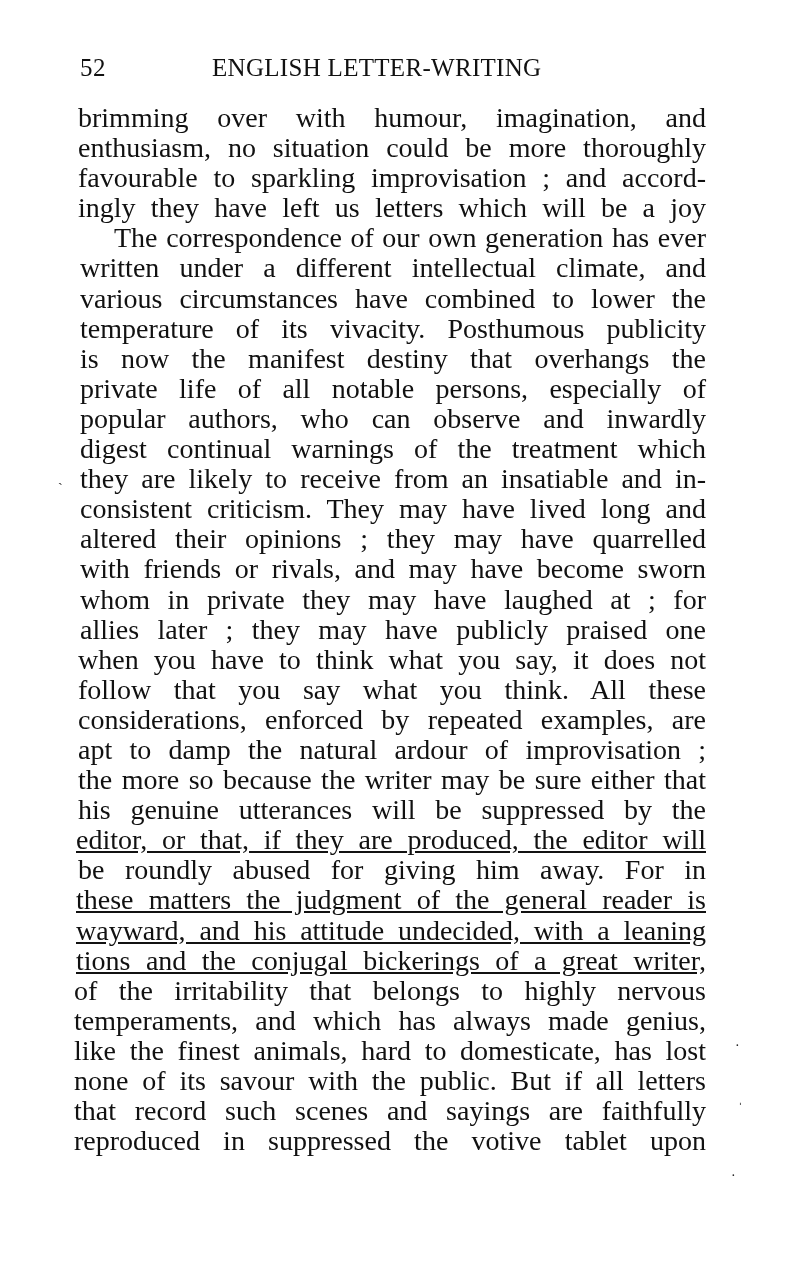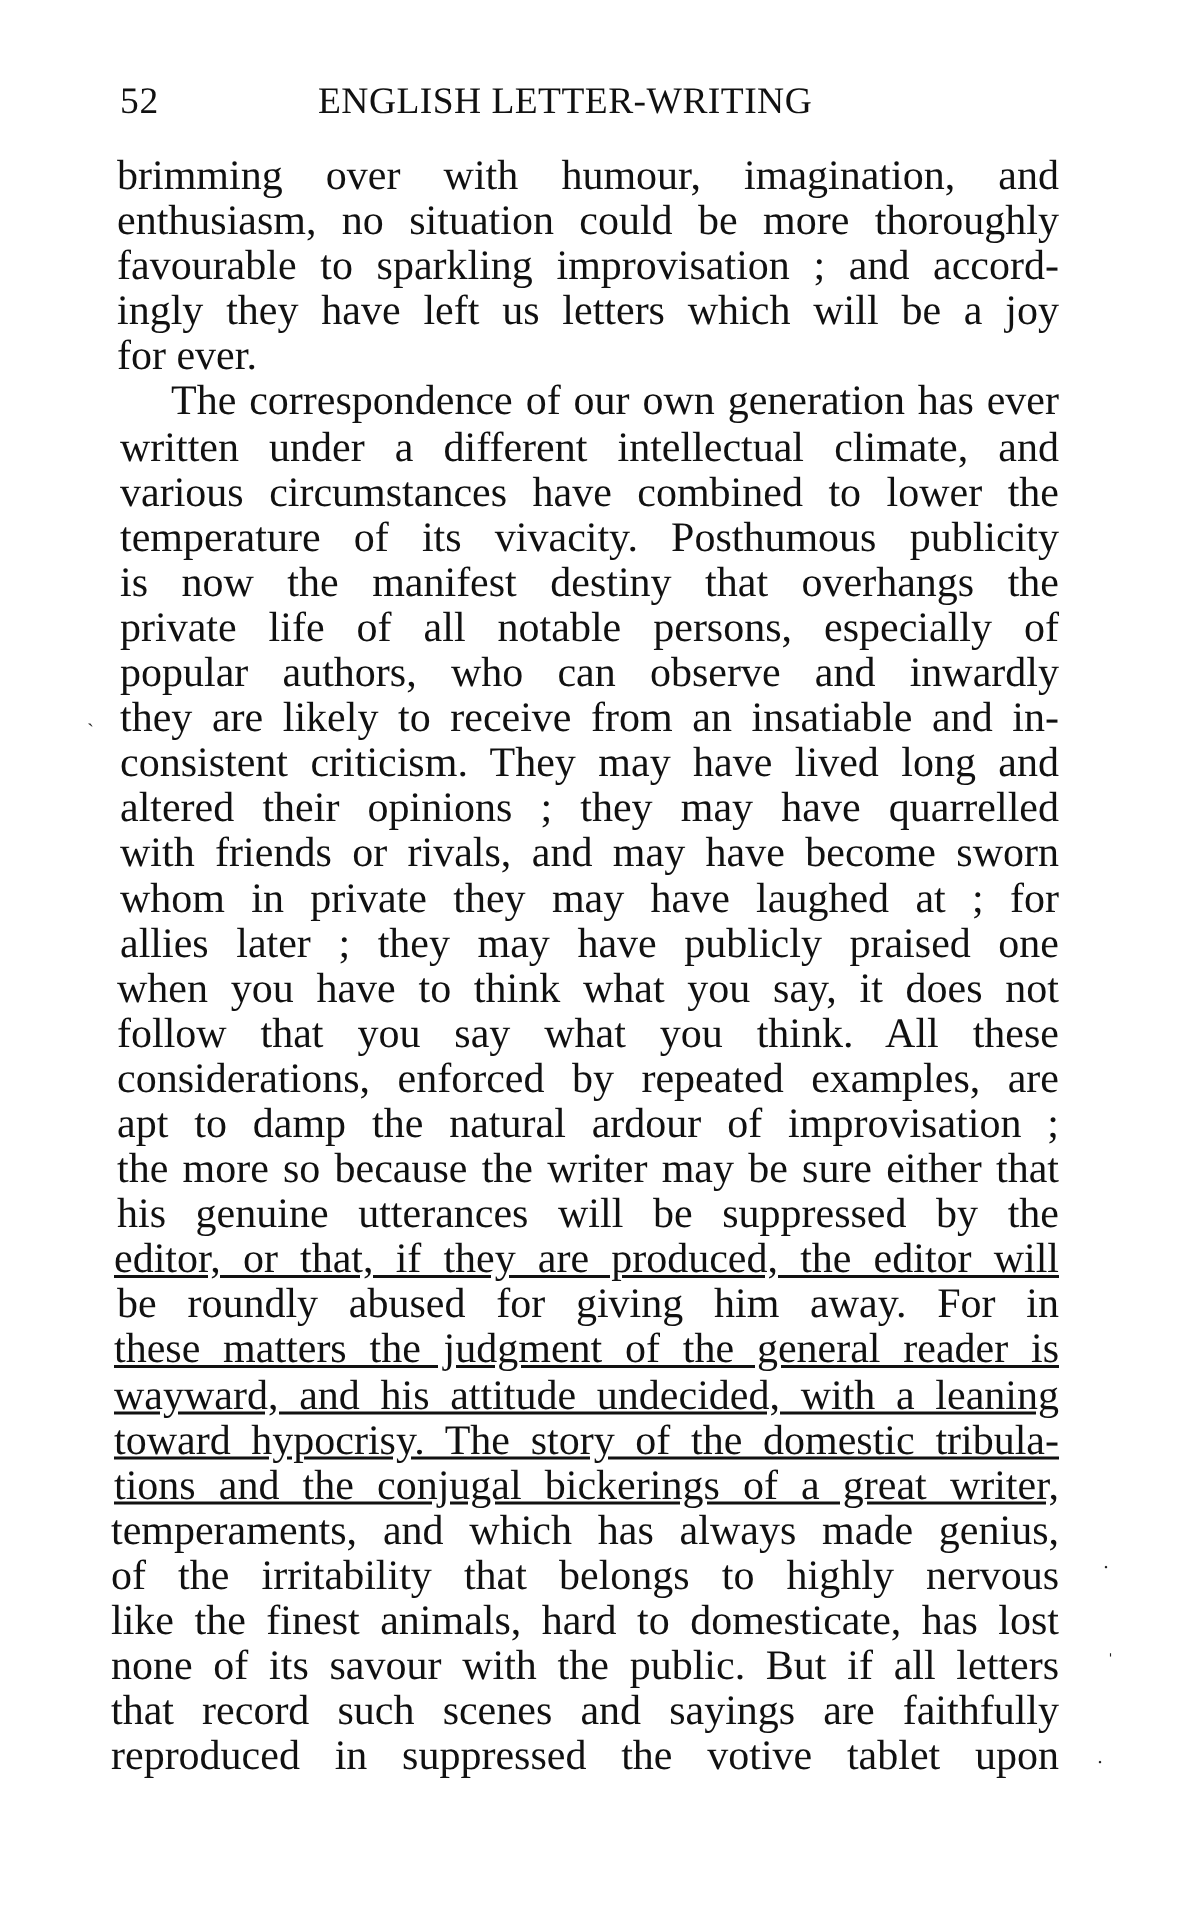--- a/index.html
+++ b/index.html
@@ -86,48 +86,47 @@
   <div class="header">
     <span class="page-number">52</span>
     <span class="running-title">ENGLISH LETTER-WRITING</span>
   </div>
 
   <div class="body-text">
     <div class="line">brimming over with humour, imagination, and</div>
     <div class="line">enthusiasm, no situation could be more thoroughly</div>
     <div class="line">favourable to sparkling improvisation ; and accord-</div>
     <div class="line">ingly they have left us letters which will be a joy</div>
-    <div class="line last">for ever.</div>
     <div class="line indent">The correspondence of our own generation has ever</div>
     <div class="line shift-r">written under a different intellectual climate, and</div>
     <div class="line shift-r">various circumstances have combined to lower the</div>
     <div class="line shift-r">temperature of its vivacity. Posthumous publicity</div>
     <div class="line shift-r">is now the manifest destiny that overhangs the</div>
     <div class="line shift-r">private life of all notable persons, especially of</div>
     <div class="line shift-r">popular authors, who can observe and inwardly</div>
+    <div class="line shift-r">digest continual warnings of the treatment which</div>
     <div class="line shift-r">they are likely to receive from an insatiable and in-</div>
     <div class="line shift-r">consistent criticism. They may have lived long and</div>
     <div class="line shift-r">altered their opinions ; they may have quarrelled</div>
     <div class="line shift-r">with friends or rivals, and may have become sworn</div>
     <div class="line shift-r">whom in private they may have laughed at ; for</div>
     <div class="line shift-r">allies later ; they may have publicly praised one</div>
     <div class="line">when you have to think what you say, it does not</div>
     <div class="line">follow that you say what you think. All these</div>
     <div class="line">considerations, enforced by repeated examples, are</div>
     <div class="line">apt to damp the natural ardour of improvisation ;</div>
     <div class="line">the more so because the writer may be sure either that</div>
     <div class="line">his genuine utterances will be suppressed by the</div>
     <div class="line shift-l">editor, or that, if they are produced, the editor will</div>
     <div class="line">be roundly abused for giving him away. For in</div>
     <div class="line shift-l">these matters the judgment of the general reader is</div>
     <div class="line shift-l">wayward, and his attitude undecided, with a leaning</div>
-    <div class="line shift-l">toward hypocrisy. The story of the domestic tribula-</div>
     <div class="line shift-l">tions and the conjugal bickerings of a great writer,</div>
+    <div class="line shift-l2">of the irritability that belongs to highly nervous</div>
     <div class="line shift-l2">temperaments, and which has always made genius,</div>
-    <div class="line shift-l2">of the irritability that belongs to highly nervous</div>
     <div class="line shift-l2">like the finest animals, hard to domesticate, has lost</div>
     <div class="line shift-l2">none of its savour with the public. But if all letters</div>
     <div class="line shift-l2">that record such scenes and sayings are faithfully</div>
     <div class="line shift-l2">reproduced in suppressed the votive tablet upon</div>
   </div>
 
   <span class="mark" style="left:58px; top:470px;">ˏ</span>
   <span class="mark" style="left:735px; top:1038px;">·</span>
   <span class="mark" style="left:738px; top:1090px;">ˌ</span>
   <span class="mark" style="left:731px; top:1168px;">·</span>

